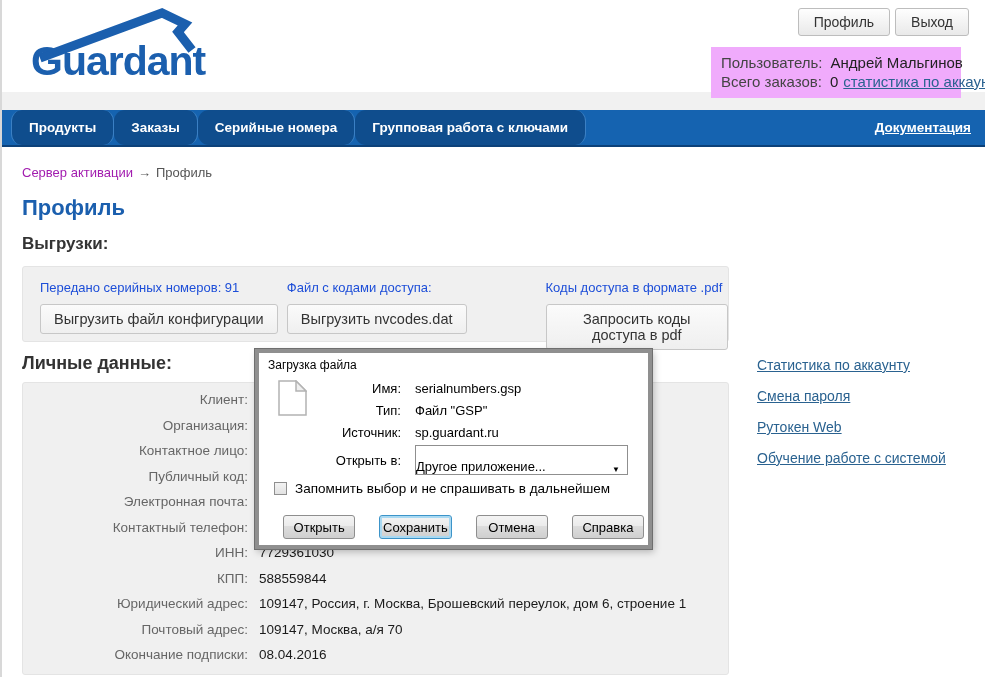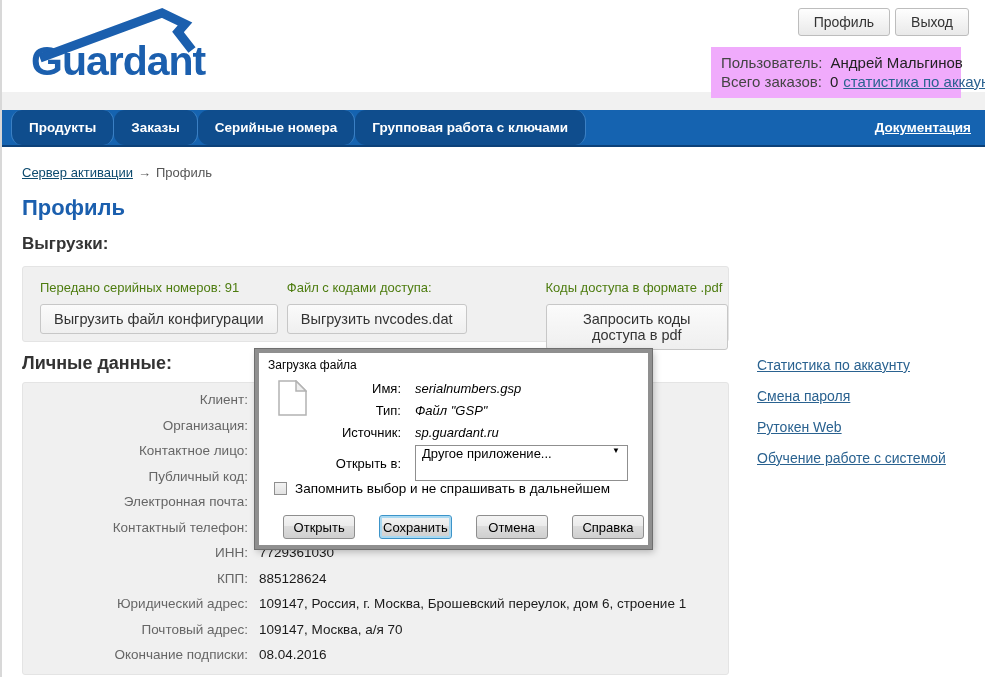--- a/index.html
+++ b/index.html
@@ -29,32 +29,32 @@
   .nav-item { background:#0f4d8d; color:#fff; font-weight:bold; font-size:13.5px;
               line-height:35px; padding:0 17px; border-right:1px solid #3b80c4;
               cursor:pointer; white-space:nowrap;border-radius:11px; }
   .nav-item:first-of-type { border-left:1px solid #3b80c4; }
   .doc-link { margin-left:auto; margin-right:14px; color:#fff; font-weight:bold;
               font-size:13.5px; line-height:35px; text-decoration:underline; cursor:pointer; }
 
   
   .content { position:relative; padding-left:20px; }
   .breadcrumb { margin-top:18px; font-size:13px; color:#555; }
-  .breadcrumb a { color:#0c4a6e; text-decoration:underline; cursor:pointer; }
+  .breadcrumb a { color:#a21caf; cursor:pointer; }
   .bc-arrow { margin:0 5px; color:#555; }
   h1.title { color:#1b5fae; font-size:22px; margin-top:15px; font-weight:bold; }
   h2.sec { color:#333; font-size:17px; margin-top:13px; font-weight:bold; }
   h2.sec2 { color:#333; font-size:18px; margin-top:11px; font-weight:bold; }
 
   .box { width:707px; background:#f0f0f0; border-radius:3px; border:1px solid #e4e4e4; }
   .uploads { margin-top:12px; height:76px; padding-top:13px; display:flex; }
   .up-col { display:flex; flex-direction:column; align-items:flex-start; }
   .up-col:nth-of-type(1) { margin-left:17px; width:310px; }
   .up-col:nth-of-type(2) { width:325px; }
-  .up-label { font-size:13px; color:#4d7c0f; margin-bottom:9px; }
+  .up-label { font-size:13px; color:#1d4ed8; margin-bottom:9px; }
   .gbtn { font-family:"Liberation Sans",sans-serif; font-size:14.5px; color:#333;
           background:linear-gradient(#fbfbfb,#efefef); border:1px solid #c7c7c7;
           border-radius:3px; padding:6px 13px; cursor:pointer; }
 
   .personal { margin-top:8px; padding:4px 0 8px; height:293px; overflow:hidden; }
   .pd-row { display:flex; line-height:25.5px; font-size:13.5px; white-space:nowrap; }
   .pd-label { width:225px; text-align:right; color:#666; }
   .pd-value { margin-left:11px; color:#1a1a1a; }
   .pd-value.bold { font-weight:bold; }
   .pd-value.link { color:#2d74b5; text-decoration:underline; cursor:pointer; }
@@ -66,25 +66,25 @@
 
   
   .dialog { position:absolute; left:253px; top:349px; width:397px; height:200px;
             background:#fff; border:4px solid #8f8f8f;
             box-shadow:0 0 0 1px #6f6f6f, 2px 3px 7px rgba(0,0,0,.25); }
   .dlg-title { position:absolute; left:9px; top:5px; font-size:12px; color:#000; }
   .file-icon { position:absolute; left:19px; top:27px; }
   .dlg-rows { position:absolute; left:0; top:25px; width:100%; }
   .dlg-row { display:flex; line-height:22px; font-size:13px; }
   .dlg-label { width:142px; text-align:right; color:#000; }
-  .dlg-value { margin-left:14px; color:#000;font-style:italic; }
+  .dlg-value { margin-left:14px; color:#000; }
   .dlg-open-row { position:absolute; left:0; top:92px; width:100%; display:flex;
                   align-items:center; font-size:13px; }
-  .dropdown { margin-left:14px; width:213px; height:36px; border:1px solid #8f8f8f;
-              background:#fff; display:flex; align-items:flex-start; padding-left:6px;
+  .dropdown { margin-left:14px; width:213px; height:30px; border:1px solid #8f8f8f;
+              background:#fff; display:flex; align-items:flex-end; padding-left:0;
               cursor:pointer; }
   .dd-arrow { margin-left:auto; margin-right:7px; font-size:8px; color:#000; }
   .dlg-check { position:absolute; left:15px; top:128px; display:flex; align-items:center;
                font-size:13.5px; color:#000; }
   .checkbox { width:13px; height:13px; border:1px solid #8f8f8f;
               background:linear-gradient(#f3f3f3,#e2e2e2); margin-right:8px; cursor:pointer; }
   .dlg-buttons { position:absolute; left:4px; right:4px; bottom:6px; display:flex; gap:4px; }
   .win-btn { flex:1; height:24px; font-family:"Liberation Sans",sans-serif; font-size:13px;
              color:#000; border:1px solid #8e8e8e; border-radius:3px; cursor:pointer;
              background:linear-gradient(#f4f4f4 0%, #ebebeb 45%, #dddddd 46%, #cfcfcf 100%);margin-left:20px; }
@@ -180,21 +180,21 @@
         <div class="pd-row">
         <span class="pd-label">Контактный телефон:</span>
         <span class="pd-value normal">(495) 9</span>
       </div>
         <div class="pd-row">
         <span class="pd-label">ИНН:</span>
         <span class="pd-value normal">7729361030</span>
       </div>
         <div class="pd-row">
         <span class="pd-label">КПП:</span>
-        <span class="pd-value normal">885128624</span>
+        <span class="pd-value normal">588559844</span>
       </div>
         <div class="pd-row">
         <span class="pd-label">Юридический адрес:</span>
         <span class="pd-value normal">109147, Россия, г. Москва, Брошевский переулок, дом 6, строение 1</span>
       </div>
         <div class="pd-row">
         <span class="pd-label">Почтовый адрес:</span>
         <span class="pd-value normal">109147, Москва, а/я 70</span>
       </div>
         <div class="pd-row">

